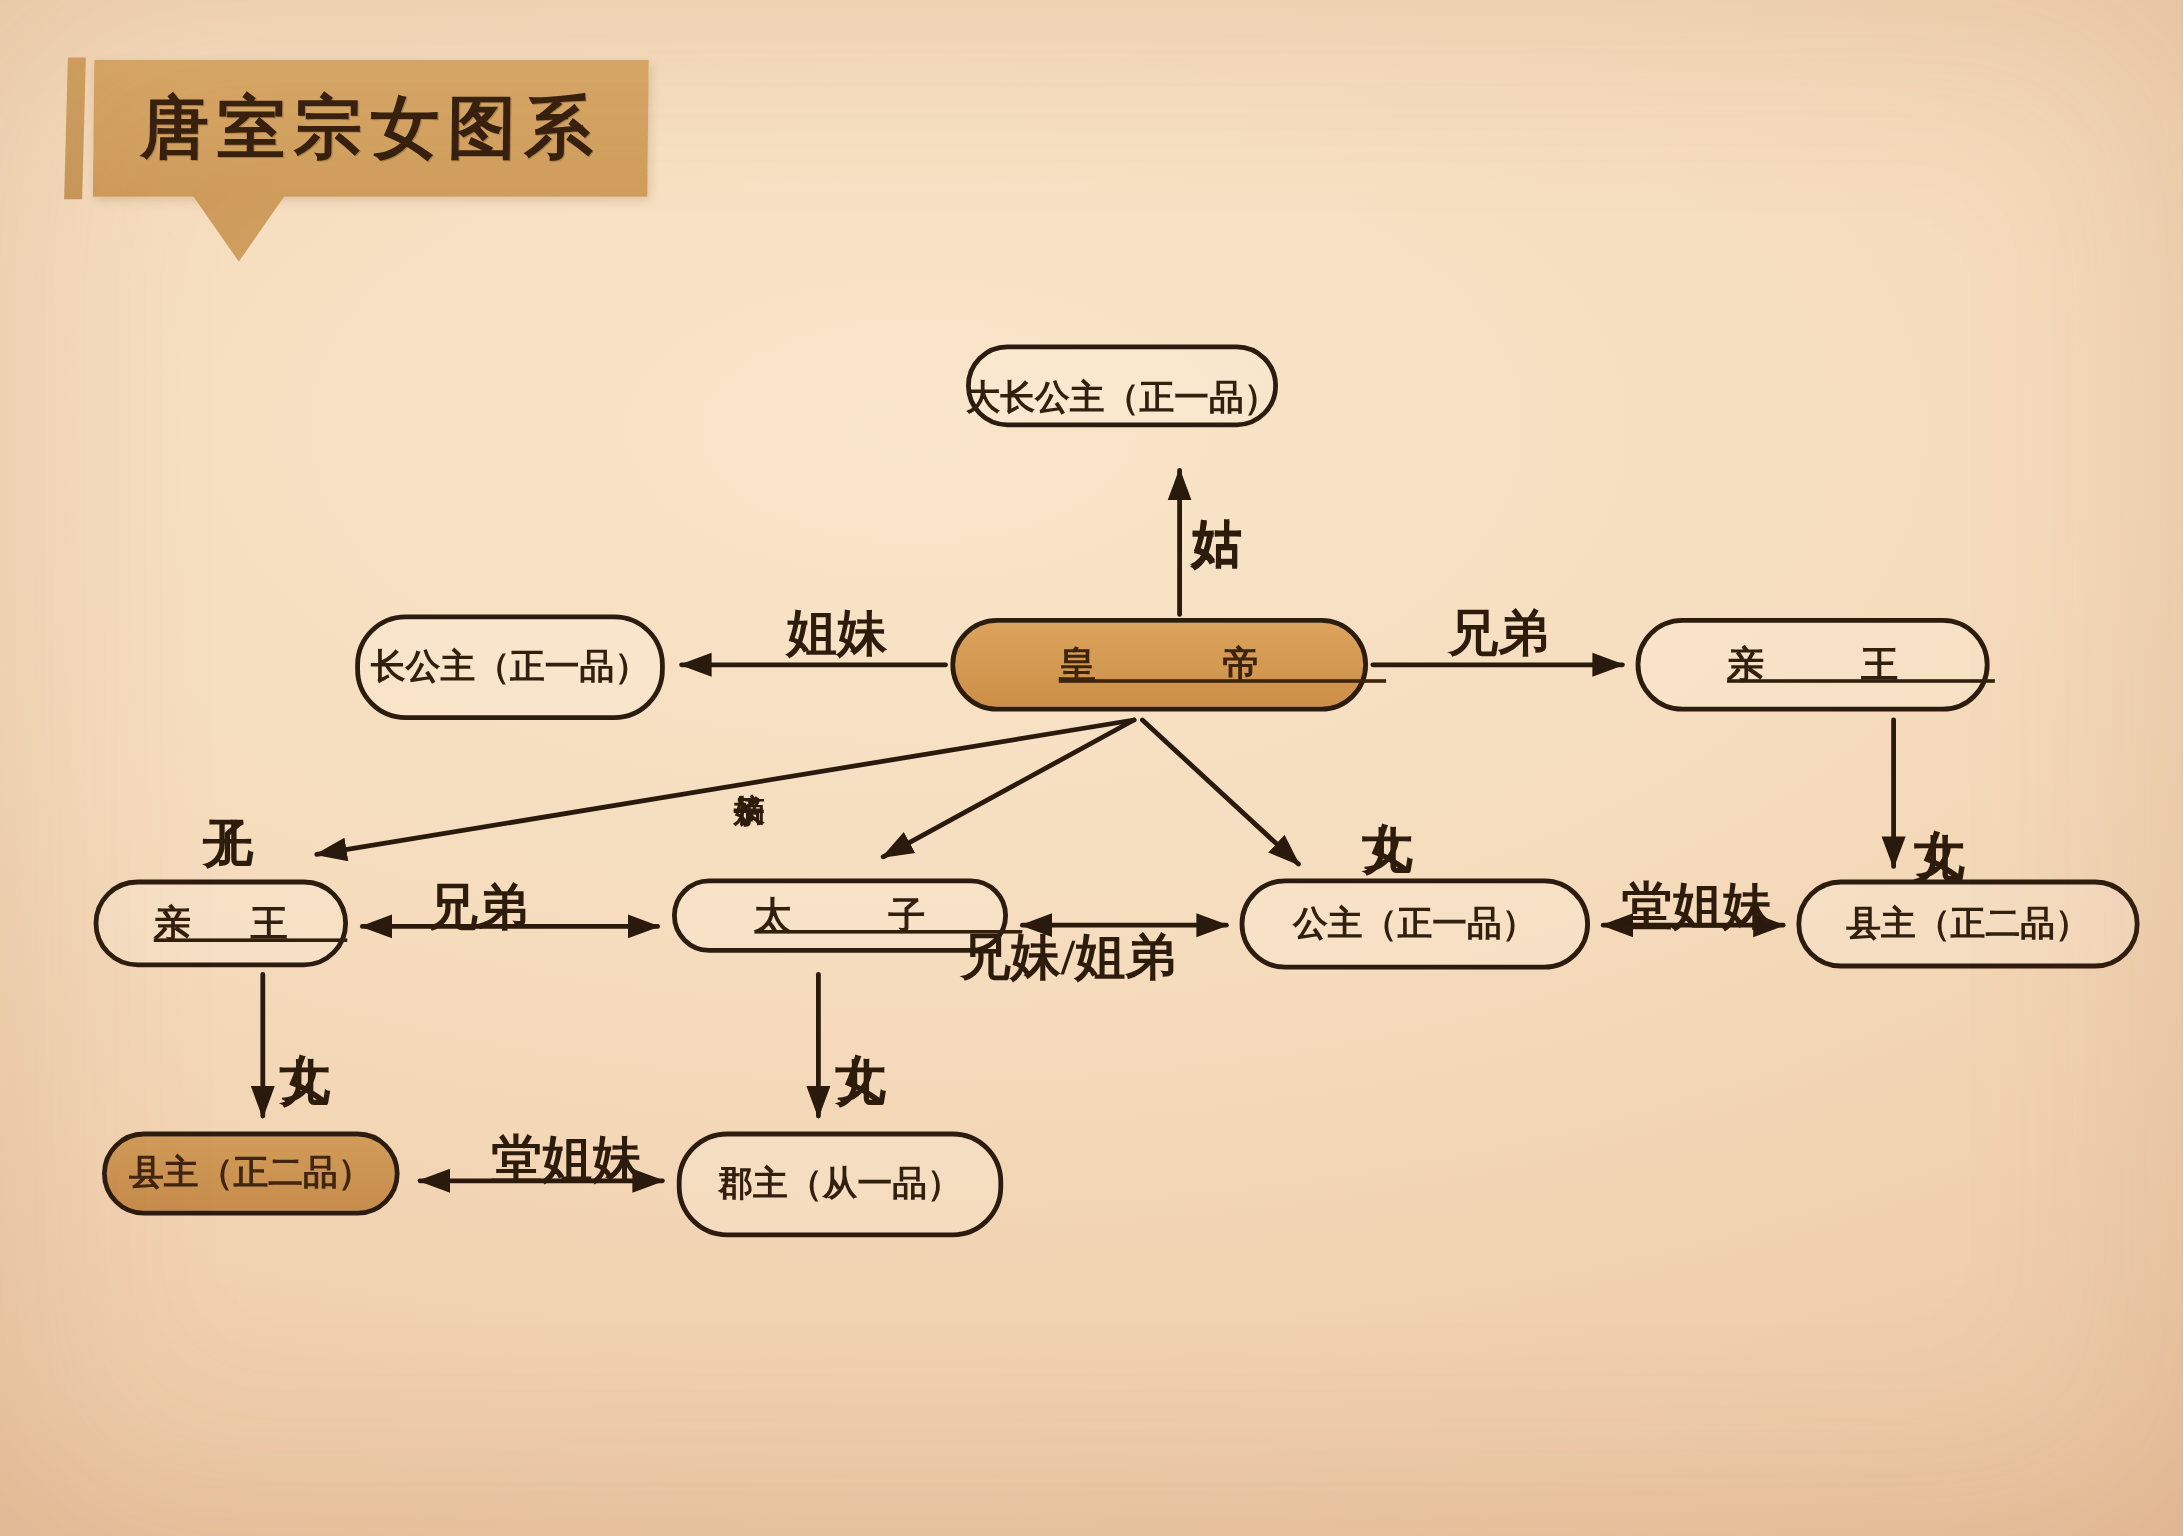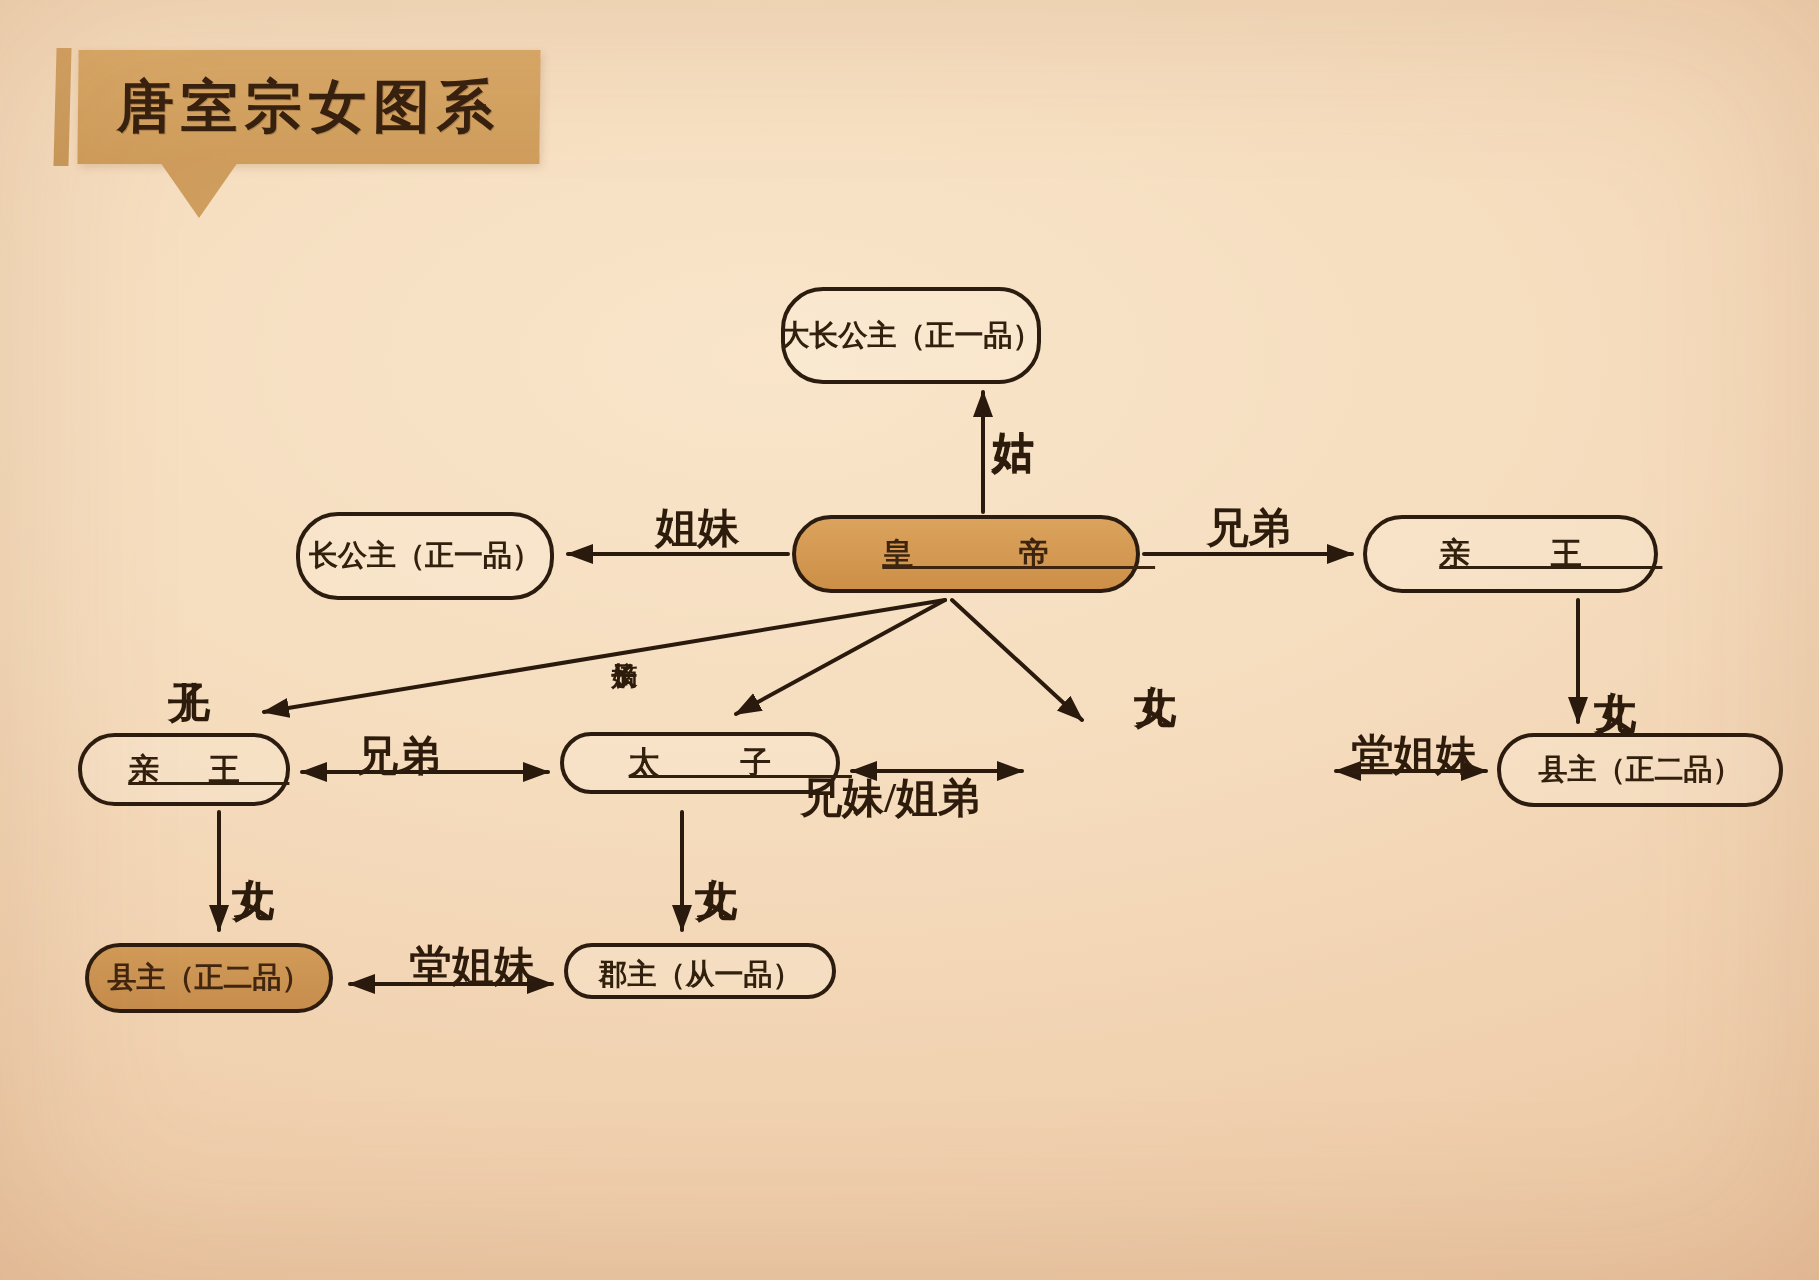--- a/index.html
+++ b/index.html
@@ -106,21 +106,21 @@
     <line x1="302" y1="772" x2="548" y2="772" marker-start="url(#ahs)" marker-end="url(#ah)"></line>
     <line x1="852" y1="771" x2="1022" y2="771" marker-start="url(#ahs)" marker-end="url(#ah)"></line>
     <line x1="1336" y1="771" x2="1486" y2="771" marker-start="url(#ahs)" marker-end="url(#ah)"></line>
 
     <line x1="219" y1="812" x2="219" y2="930" marker-end="url(#ah)"></line>
     <line x1="682" y1="812" x2="682" y2="930" marker-end="url(#ah)"></line>
 
     <line x1="350" y1="984" x2="552" y2="984" marker-start="url(#ahs)" marker-end="url(#ah)"></line>
   </svg>
 
-  <div class="node fs29" style="left:781px;top:287px;width:260px;height:97px;">
+  <div class="node fs29" style="left:805px;top:287px;width:260px;height:69px;align-items:flex-end;">
     <span class="lbl">大长公主（正一品）</span>
   </div>
 
   <div class="node fs31 hl" style="left:792px;top:515px;width:348px;height:78px;">
     <span class="lbl sp-34">皇帝</span>
   </div>
 
   <div class="node fs29" style="left:296px;top:512px;width:258px;height:88px;">
     <span class="lbl">长公主（正一品）</span>
   </div>
@@ -130,30 +130,33 @@
   </div>
 
   <div class="node fs31" style="left:78px;top:733px;width:212px;height:73px;">
     <span class="lbl sp-16">亲王</span>
   </div>
 
   <div class="node fs31" style="left:560px;top:732px;width:280px;height:62px;">
     <span class="lbl sp-26">太子</span>
   </div>
 
+  <div class="node fs29" style="left:1033px;top:732px;width:292px;height:76px;">
+    <span class="lbl">公主（正一品）</span>
+  </div>
 
   <div class="node fs29" style="left:1497px;top:733px;width:286px;height:74px;">
     <span class="lbl">县主（正二品）</span>
   </div>
 
   <div class="node fs29 hl2" style="left:85px;top:943px;width:248px;height:70px;">
     <span class="lbl">县主（正二品）</span>
   </div>
 
-  <div class="node fs29" style="left:564px;top:943px;width:272px;height:56px;align-items:flex-end;">
+  <div class="node fs29" style="left:564px;top:943px;width:272px;height:88px;">
     <span class="lbl">郡主（从一品）</span>
   </div>
 
   <div class="elabel vert" style="left:992px;top:398px;">姑姑</div>
 
   <div class="elabel" style="left:635px;top:500px;width:125px;">姐妹</div>
 
   <div class="elabel" style="left:1186px;top:500px;width:125px;">兄弟</div>
 
   <div class="elabel vert" style="left:168px;top:648px;">儿子</div>

